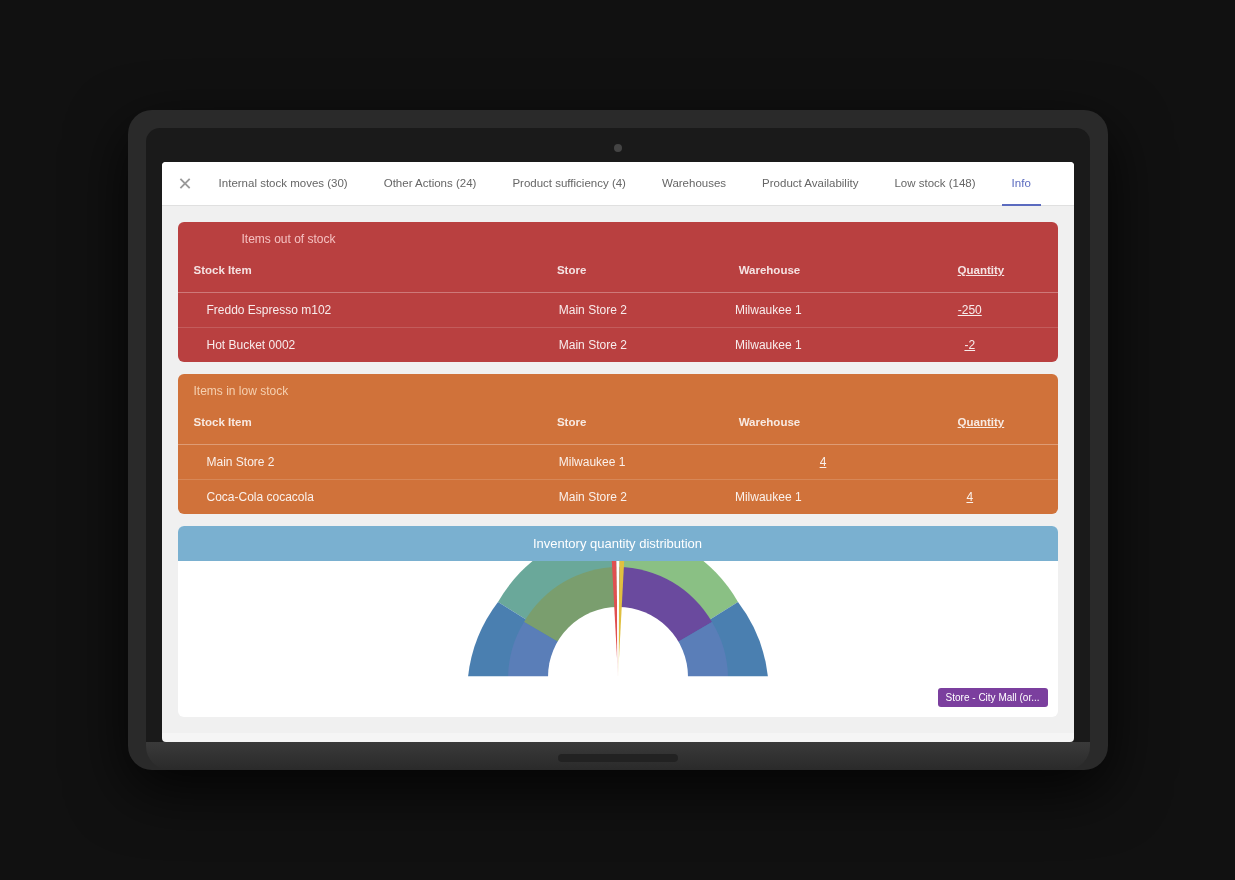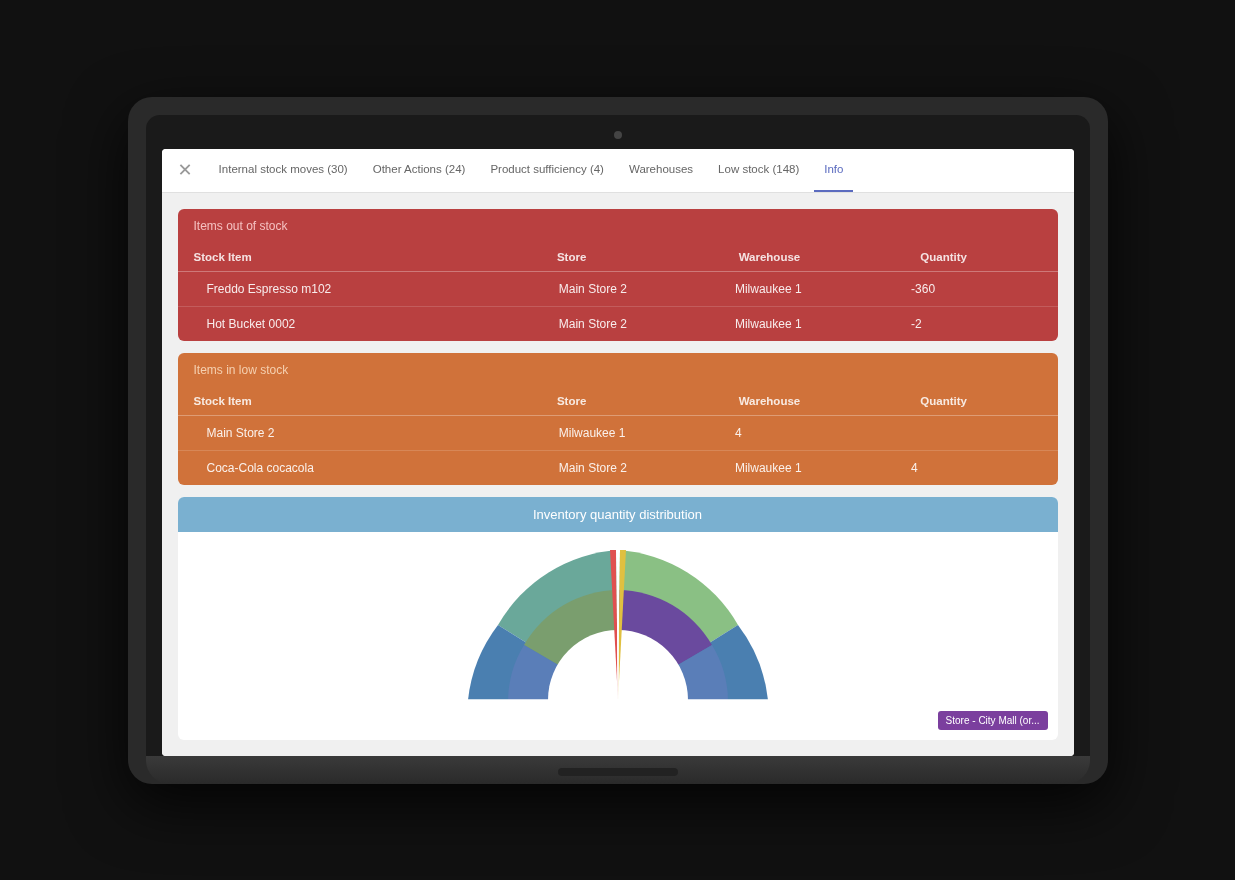--- a/index.html
+++ b/index.html
@@ -77,21 +77,21 @@
       color: #999;
       font-size: 18px;
       cursor: pointer;
       margin-right: 16px;
       line-height: 1;
     }
 
     .nav-items {
       display: flex;
       align-items: center;
-      gap: 5px;
+      gap: 16px;
       flex: 1;
     }
 
     .nav-item {
       font-size: 11.5px;
       color: #666;
       padding: 0 10px;
       height: 44px;
       display: flex;
       align-items: center;
@@ -120,41 +120,43 @@
     }
 
     .section-header {
       padding: 10px 16px;
       font-size: 12px;
       font-weight: 500;
     }
 
     .section-out-of-stock .section-header {
       color: #f5c0c0;
+      margin-left: 48px;
     }
 
     .section-low-stock .section-header {
       color: #f5d0b0;
     }
 
     .table-header {
       display: grid;
       grid-template-columns: 3fr 1.5fr 1.5fr 1fr;
-      padding: 8px 16px 8px;
+      padding: 8px 16px 16px;
       border-bottom: 1px solid rgba(255,255,255,0.3);
     }
 
     .th {
       font-size: 11.5px;
       color: rgba(255,255,255,0.85);
       font-weight: 600;
     }
 
     .th:last-child, .td:last-child {
-      text-align: left;
+      text-align: center;
+      text-decoration: underline;
     }
 
     .table-row {
       display: grid;
       grid-template-columns: 3fr 1.5fr 1.5fr 1fr;
       padding: 10px 29px;
       border-bottom: 1px solid rgba(255,255,255,0.15);
     }
 
     .table-row:last-child {
@@ -187,21 +189,21 @@
       text-align: center;
       font-size: 13px;
       color: #fff;
     }
 
     .chart-body {
       padding: 20px;
       display: flex;
       justify-content: center;
       align-items: flex-end;
-      height: 208px;
+      height: 156px;
       position: relative;
       overflow: hidden;
     }
 
     
     .chart-container {
       position: relative;
       width: 340px;
       height: 190px;
       overflow: hidden;
@@ -236,40 +238,41 @@
     <div class="camera-dot"></div>
     <div class="screen">
 
       <nav class="nav-bar">
         <span class="nav-close">✕</span>
         <div class="nav-items">
           <span class="nav-item">Internal stock moves (30)</span>
           <span class="nav-item">Other Actions (24)</span>
           <span class="nav-item">Product sufficiency (4)</span>
           <span class="nav-item">Warehouses</span>
+          <span class="nav-item">Product Availability</span>
           <span class="nav-item">Low stock (148)</span>
           <span class="nav-item active">Info</span>
         </div>
       </nav>
 
       <div class="content">
 
         <div class="section-out-of-stock">
           <div class="section-header">Items out of stock</div>
           <div class="table-header">
             <span class="th">Stock Item</span>
             <span class="th">Store</span>
             <span class="th">Warehouse</span>
             <span class="th">Quantity</span>
           </div>
           <div class="table-row">
             <span class="td">Freddo Espresso m102</span>
             <span class="td">Main Store 2</span>
             <span class="td">Milwaukee 1</span>
-            <span class="td">-360</span>
+            <span class="td">-250</span>
           </div>
           <div class="table-row">
             <span class="td">Hot Bucket 0002</span>
             <span class="td">Main Store 2</span>
             <span class="td">Milwaukee 1</span>
             <span class="td">-2</span>
           </div>
         </div>
 
         <div class="section-low-stock">

